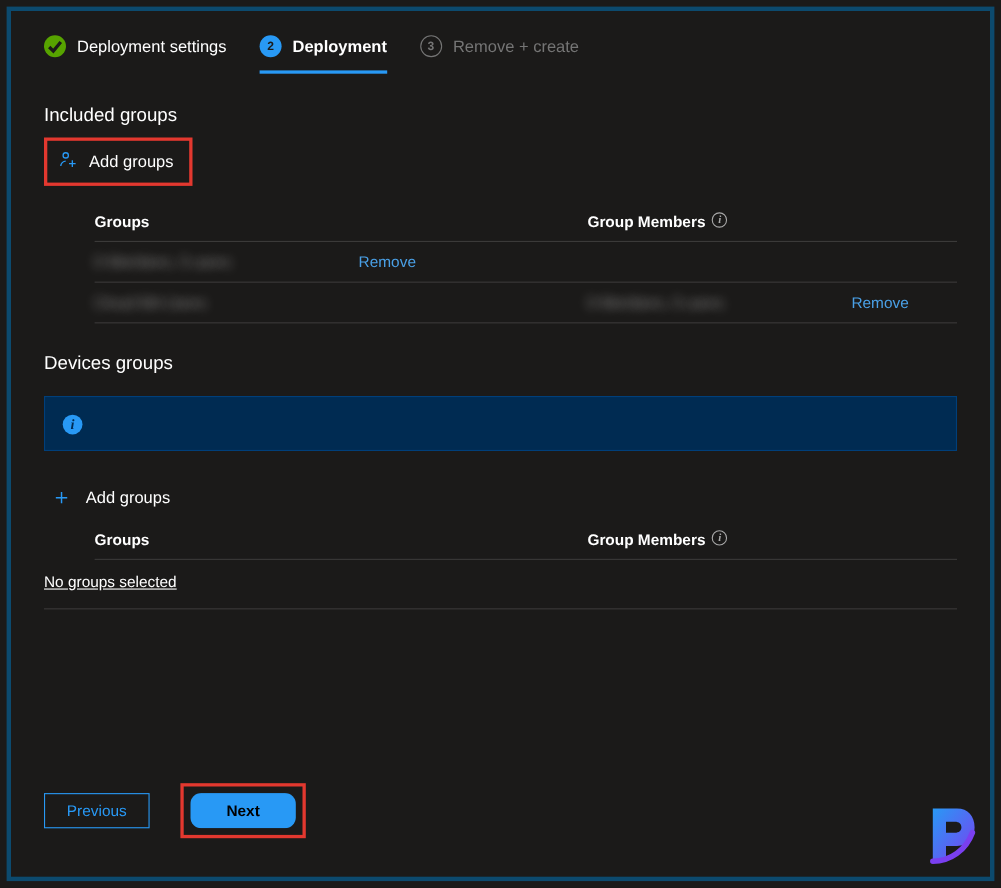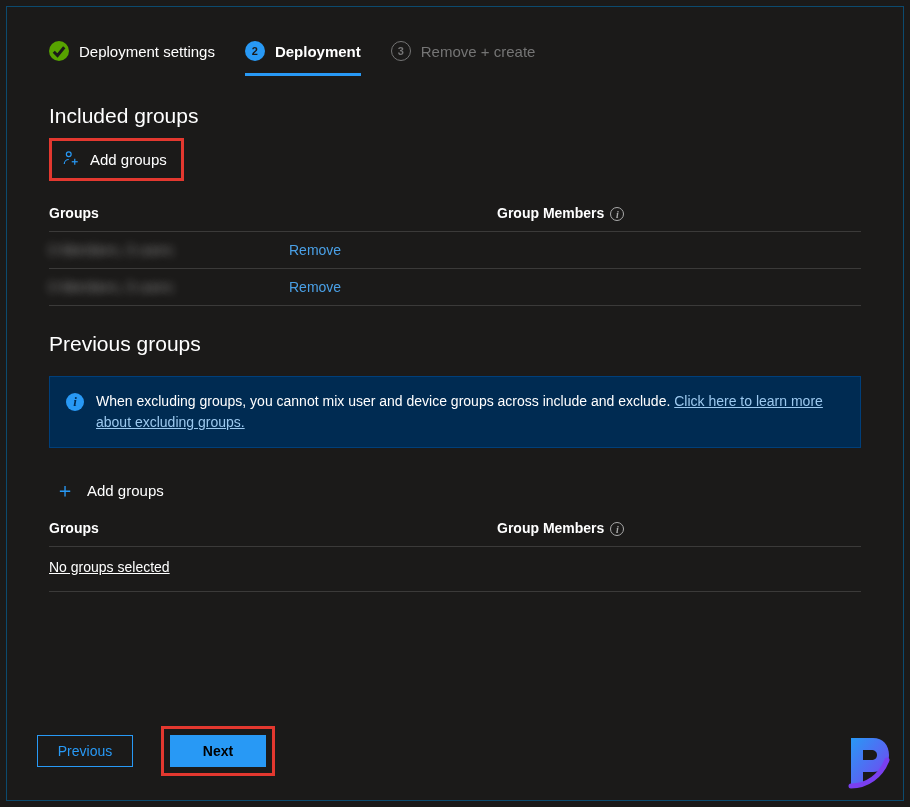--- a/index.html
+++ b/index.html
@@ -9,22 +9,22 @@
     font-family: "Segoe UI", Arial, sans-serif;
     font-size: 14px;
     width: 910px;
     height: 807px;
     position: relative;
     overflow: hidden;
   }
   .frame {
     position: absolute;
     top: 6px; left: 6px; right: 6px; bottom: 6px;
-    border: 1px solid #0c4a6e;
-    padding: 12px;
+    border: 4px solid #0c4a6e;
+    padding: 0;
   }
 
   
   .stepper {
     display: flex;
     align-items: center;
     gap: 30px;
     padding: 22px 30px 0 30px;
   }
   .step {
@@ -46,21 +46,21 @@
   .step .label { font-size: 15px; }
   .step.active .label { font-weight: 600; }
   .step.pending .label { color: #757575; }
 
   .content {
     padding: 20px 30px 0 30px;
   }
 
   h3.section {
     font-weight: 400;
-    font-size: 21px;
+    font-size: 17px;
     margin-bottom: 10px;
     margin-top: 8px;
   }
 
   .add-groups-btn {
     display: inline-flex;
     align-items: center;
     gap: 10px;
     padding: 8px 14px 8px 10px;
     cursor: pointer;
@@ -75,24 +75,25 @@
 
   .tbl {
     width: 100%;
     margin-top: 6px;
   }
   .tbl-head, .tbl-row {
     display: flex;
     align-items: center;
     border-bottom: 1px solid #3b3a39;
     padding: 10px 0;
+    margin-left: 46px;
   }
   .tbl-head { font-weight: 600; }
   .col-groups { flex: 0 0 448px; }
-  .col-members { flex: 0 0 240px; display:flex; align-items:flex-end; gap:6px;}
+  .col-members { flex: 0 0 240px; display:flex; align-items:flex-start; gap:6px;}
   .col-action { flex: 1; text-align: left; }
   .blurred {
     color: transparent;
     text-shadow: 0 0 10px rgba(255,255,255,0.55);
     user-select: none;
   }
   .link {
     color: #4aa0e6;
     cursor: pointer;
   }
@@ -137,21 +138,21 @@
   .empty-row {
     padding: 12px 0 16px 0;
     border-bottom: 1px solid #3b3a39;
     text-decoration: underline;
   }
 
   
   .footer {
     position: absolute;
     left: 30px;
-    bottom: 24px;
+    bottom: 35px;
     display: flex;
     gap: 28px;
     align-items: center;
   }
   .btn {
     min-width: 96px;
     padding: 7px 0;
     text-align: center;
     font-size: 14px;
     cursor: pointer;
@@ -159,20 +160,21 @@
   }
   .btn-outline {
     border: 1px solid #2899f5;
     color: #2899f5;
     background: transparent;
   }
   .btn-primary {
     background: #2899f5;
     color: #000;
     font-weight: 600;
+    border-radius: 10px;
   }
   .highlight-next {
     border: 3px solid #e3382f;
     padding: 6px;
     display: inline-flex;
   }
 
   
   .logo {
     position: absolute;
@@ -236,33 +238,31 @@
           <span>Group Members</span>
           <span class="info-circle">i</span>
         </div>
         <div class="col-action"></div>
       </div>
       <div class="tbl-row">
         <div class="col-members blurred">0 Members, 0 users</div>
         <div class="col-action"><span class="link">Remove</span></div>
       </div>
       <div class="tbl-row">
+        <div class="col-groups blurred">Cloud MA Users</div>
         <div class="col-members blurred">0 Members, 0 users</div>
         <div class="col-action"><span class="link">Remove</span></div>
       </div>
     </div>
 
     
-    <h3 class="section" style="margin-top:26px">Previous groups</h3>
+    <h3 class="section" style="margin-top:26px">Devices groups</h3>
 
     <div class="info-box">
       <span class="info-icon">i</span>
-      <div>
-        <span>When excluding groups, you cannot mix user and device groups across include and exclude. </span><a>Click here to learn more about excluding groups.</a>
-      </div>
     </div>
 
     <div class="add-groups-plain">
       <span class="plus-icon">＋</span>
       <span>Add groups</span>
     </div>
 
     <div class="tbl" style="margin-top:0">
       <div class="tbl-head">
         <div class="col-groups">Groups</div>

